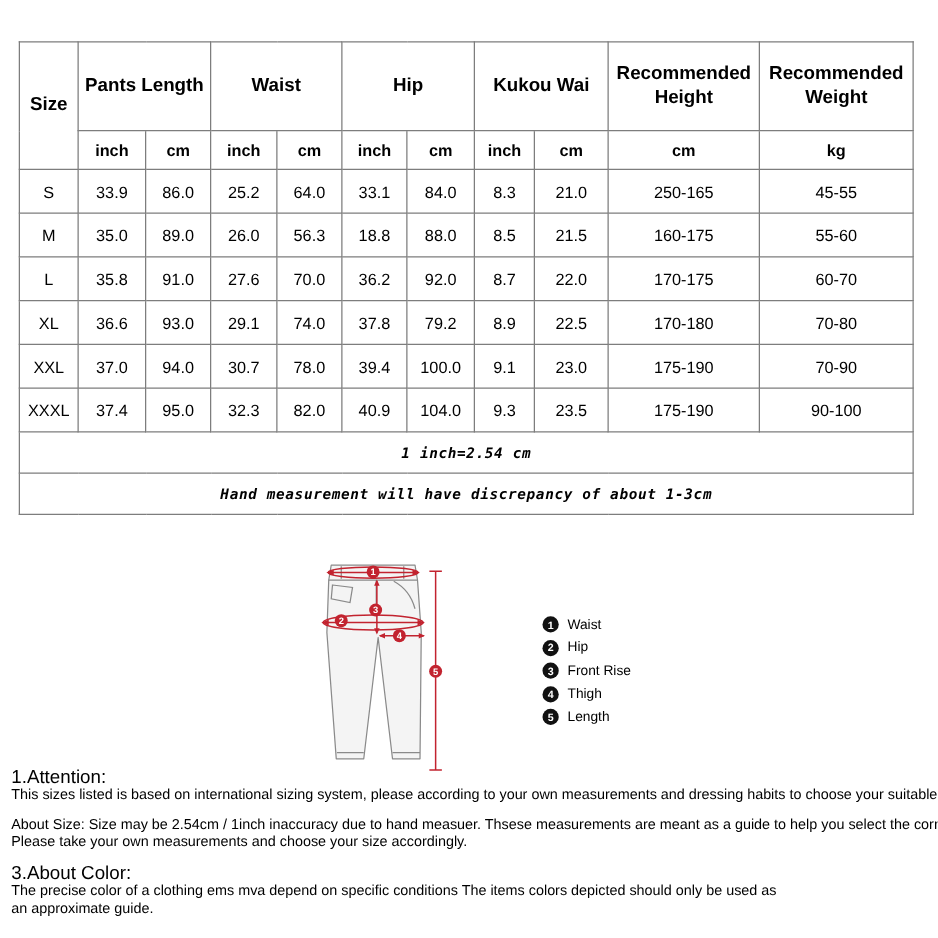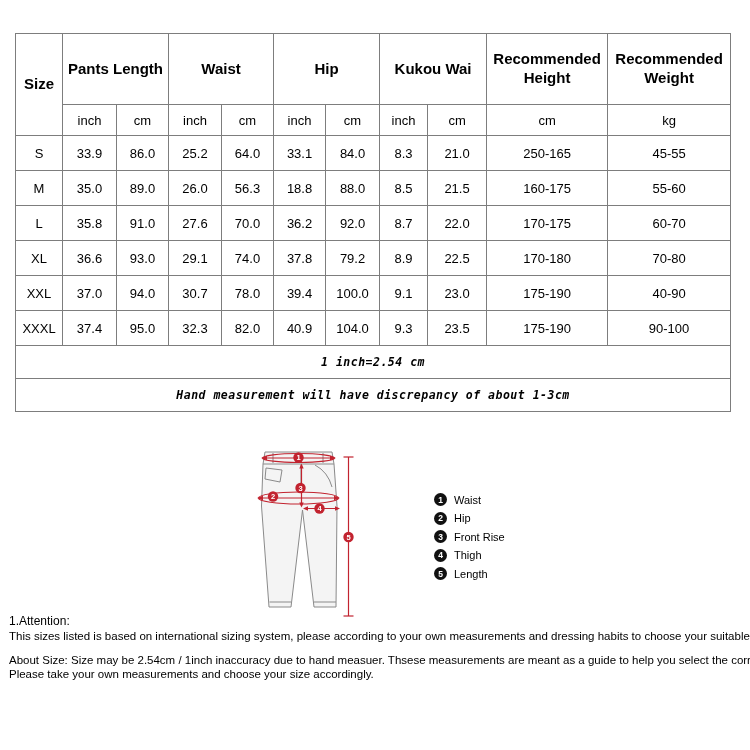--- a/index.html
+++ b/index.html
@@ -14,41 +14,41 @@
     border-collapse:collapse;table-layout:fixed;background:#fff;
   }
   .size-table th,.size-table td{
     border:1px solid #7d7d7d;text-align:center;vertical-align:middle;
     padding:0;overflow:hidden;
   }
   .size-table thead tr.main-head th{
     font-size:15px;font-weight:bold;height:70px;line-height:1.25;
   }
   .size-table thead tr.unit-head th{
-    font-size:13px;font-weight:normal;height:30px;
+    font-size:13px;font-weight:bold;height:30px;
   }
   .size-table tbody td{font-size:13px;height:34px;}
   .size-table tr.footnote td{
     font-family:"DejaVu Sans Mono",monospace;
     font-size:11.5px;font-weight:bold;height:32px;letter-spacing:.5px;font-style:italic;
   }
   
   .pants-svg{position:absolute;left:253px;top:444px;}
   .legend{position:absolute;left:434px;top:493px;}
   .legend-item{display:flex;align-items:center;height:13px;margin-bottom:5.5px;}
   .lnum{
     width:13px;height:13px;border-radius:50%;background:#111;color:#fff;
     font-size:8.5px;font-weight:bold;display:flex;align-items:center;
     justify-content:center;flex:0 0 13px;
   }
   .llabel{font-size:11px;margin-left:7px;white-space:nowrap;}
   
   .notes{position:absolute;left:9px;top:614px;width:741px;}
   .note{margin-bottom:9px;}
-  .note-title{font-size:12px;line-height:15px;}
+  .note-title{font-size:15px;line-height:15px;}
   .note-line{font-size:11.5px;line-height:14.5px;white-space:nowrap;}
 </style>
 </head>
 <body>
 
 <table class="size-table">
   <colgroup>
     <col style="width:47px">
       <col style="width:54px">
       <col style="width:52px">
@@ -141,21 +141,21 @@
       <td>XXL</td>
       <td>37.0</td>
       <td>94.0</td>
       <td>30.7</td>
       <td>78.0</td>
       <td>39.4</td>
       <td>100.0</td>
       <td>9.1</td>
       <td>23.0</td>
       <td>175-190</td>
-      <td>40-90</td>
+      <td>70-90</td>
     </tr>
     <tr>
       <td>XXXL</td>
       <td>37.4</td>
       <td>95.0</td>
       <td>32.3</td>
       <td>82.0</td>
       <td>40.9</td>
       <td>104.0</td>
       <td>9.3</td>
@@ -250,13 +250,18 @@
 
 <div class="notes">
   <div class="note">
     <div class="note-title">1.Attention:</div>
     <div class="note-line">This sizes listed is based on international sizing system, please according to your own measurements and dressing habits to choose your suitable size.</div>
   </div>
   <div class="note">
     <div class="note-line">About Size: Size may be 2.54cm / 1inch inaccuracy due to hand measuer. Thsese measurements are meant as a guide to help you select the correct size.</div>
     <div class="note-line">Please take your own measurements and choose your size accordingly.</div>
   </div>
+  <div class="note">
+    <div class="note-title">3.About Color:</div>
+    <div class="note-line">The precise color of a clothing ems mva depend on specific conditions The items colors depicted should only be used as</div>
+    <div class="note-line">an approximate guide.</div>
+  </div>
 </div>
 
 </body></html>

